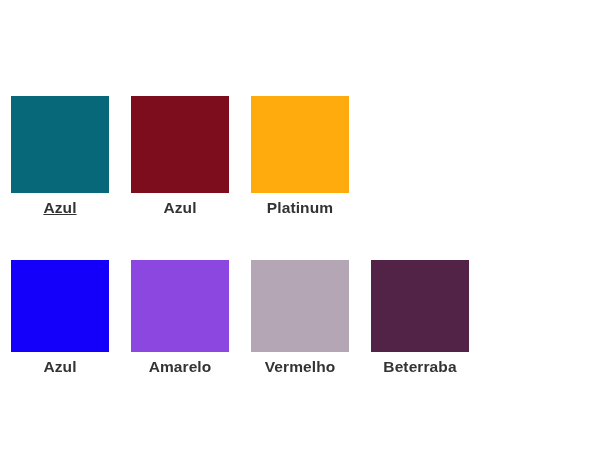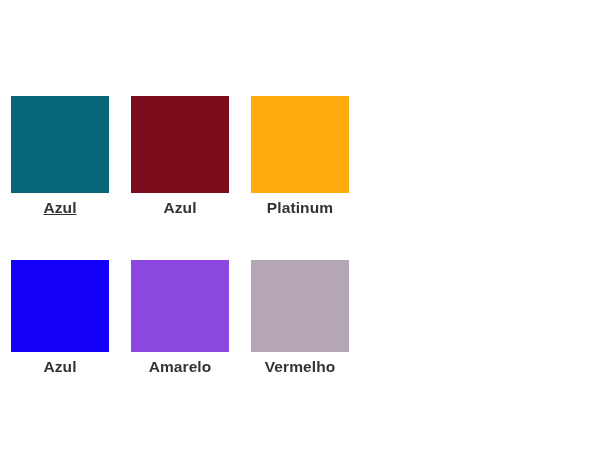--- a/index.html
+++ b/index.html
@@ -97,16 +97,20 @@
         <div class="swatch-label" style="color: rgb(51, 51, 51);">Azul</div>
       </div>
       <div class="swatch-cell">
         <div class="swatch-chip" style="background-color: rgb(139, 71, 224);"></div>
         <div class="swatch-label" style="color: rgb(51, 51, 51);">Amarelo</div>
       </div>
       <div class="swatch-cell">
         <div class="swatch-chip" style="background-color: rgb(181, 166, 182);"></div>
         <div class="swatch-label" style="color: rgb(51, 51, 51);">Vermelho</div>
       </div>
+      <div class="swatch-cell">
+        <div class="swatch-chip" style="background-color: rgb(82, 35, 71);"></div>
+        <div class="swatch-label" style="color: rgb(51, 51, 51);">Beterraba</div>
+      </div>
     </div>
 
   </div>
 </div>
 
 </body></html>

